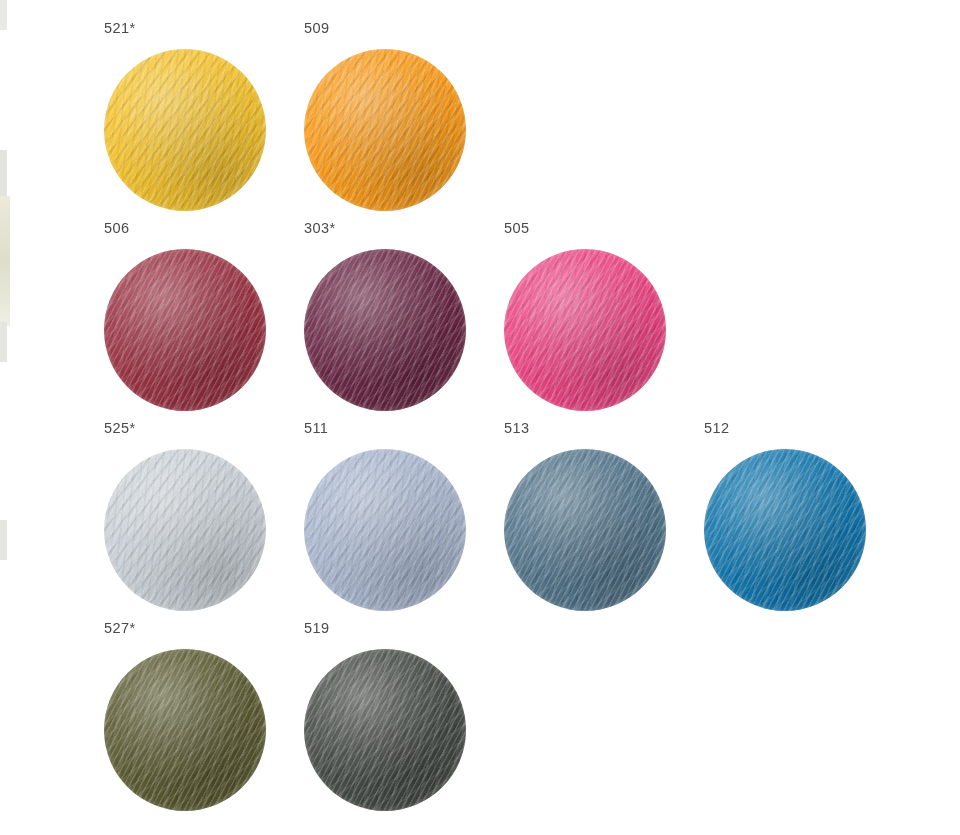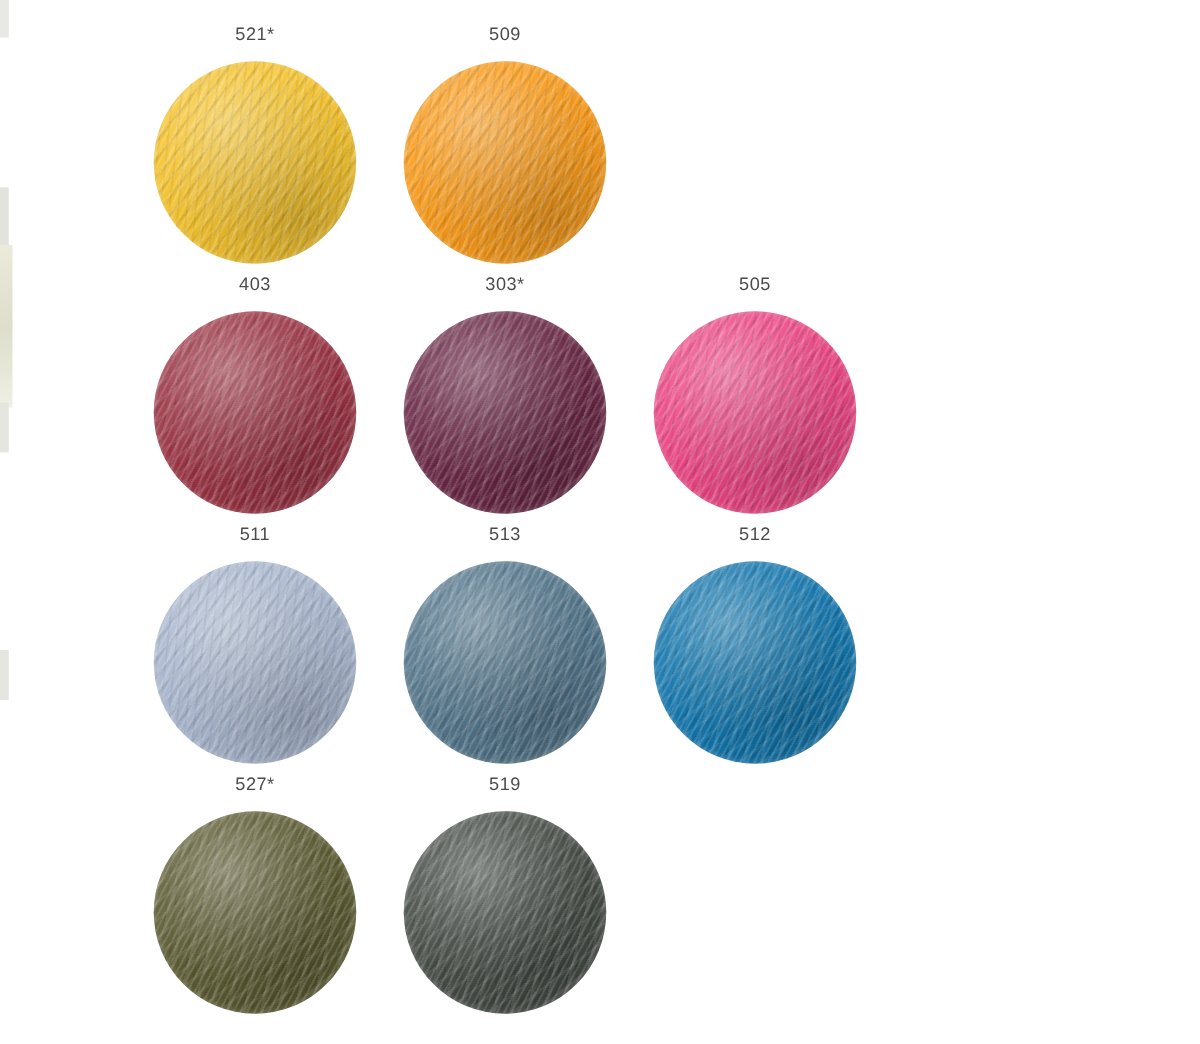--- a/index.html
+++ b/index.html
@@ -53,21 +53,20 @@
     width: 800px;
   }
   .row {
     display: flex;
     height: 200px;
   }
   .cell {
     width: 200px;
     display: flex;
     flex-direction: column;
-    align-items: center;
   }
   .label {
     font-size: 14.5px;
     color: #4a4a4a;
     letter-spacing: .4px;
     line-height: 1;
     height: 20px;
     padding-top: 3px;
     user-select: none;
   }
@@ -180,21 +179,21 @@
           <div class="ball" style="--base: #FB9B18;">
             <div class="fibres"></div>
             <div class="fibres2"></div>
           </div>
           <div class="halo"></div>
         </div>
       </div>
     </div>
     <div class="row">
       <div class="cell">
-        <div class="label">403</div>
+        <div class="label">506</div>
         <div class="ball-wrap">
           <div class="ball" style="--base: #9C3343;">
             <div class="fibres"></div>
             <div class="fibres2"></div>
           </div>
           <div class="halo"></div>
         </div>
       </div>
       <div class="cell">
         <div class="label">303*</div>
@@ -212,20 +211,30 @@
           <div class="ball" style="--base: #EE4584;">
             <div class="fibres"></div>
             <div class="fibres2"></div>
           </div>
           <div class="halo"></div>
         </div>
       </div>
     </div>
     <div class="row">
       <div class="cell">
+        <div class="label">525*</div>
+        <div class="ball-wrap">
+          <div class="ball" style="--base: #CBD2D8;">
+            <div class="fibres"></div>
+            <div class="fibres2"></div>
+          </div>
+          <div class="halo"></div>
+        </div>
+      </div>
+      <div class="cell">
         <div class="label">511</div>
         <div class="ball-wrap">
           <div class="ball" style="--base: #A9B7CF;">
             <div class="fibres"></div>
             <div class="fibres2"></div>
           </div>
           <div class="halo"></div>
         </div>
       </div>
       <div class="cell">

